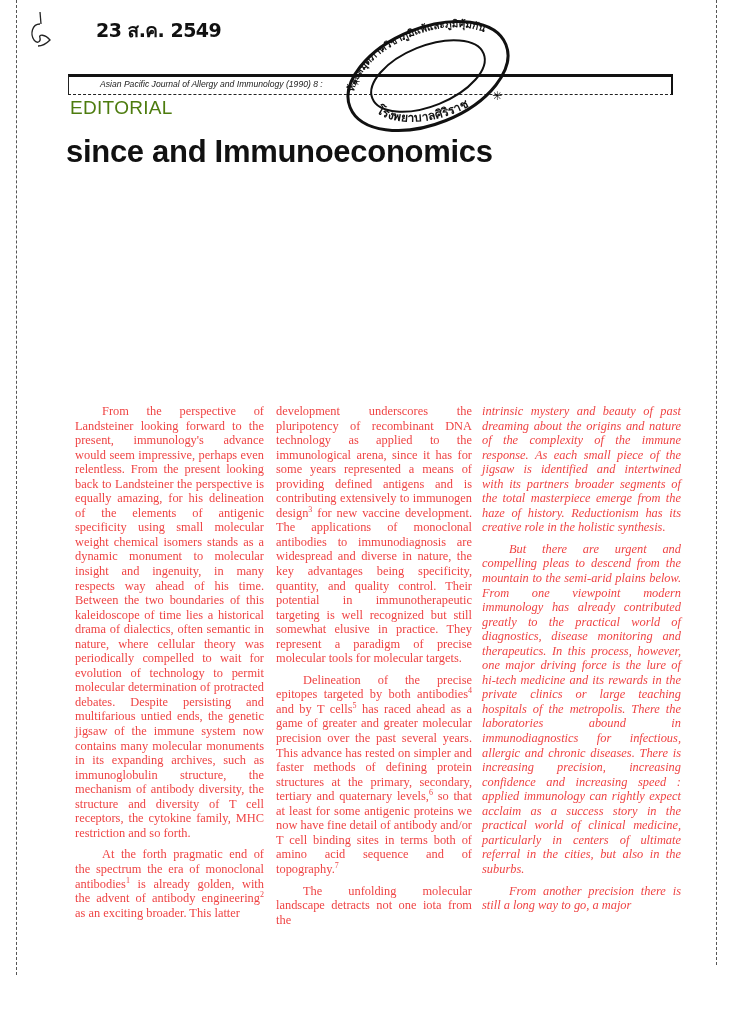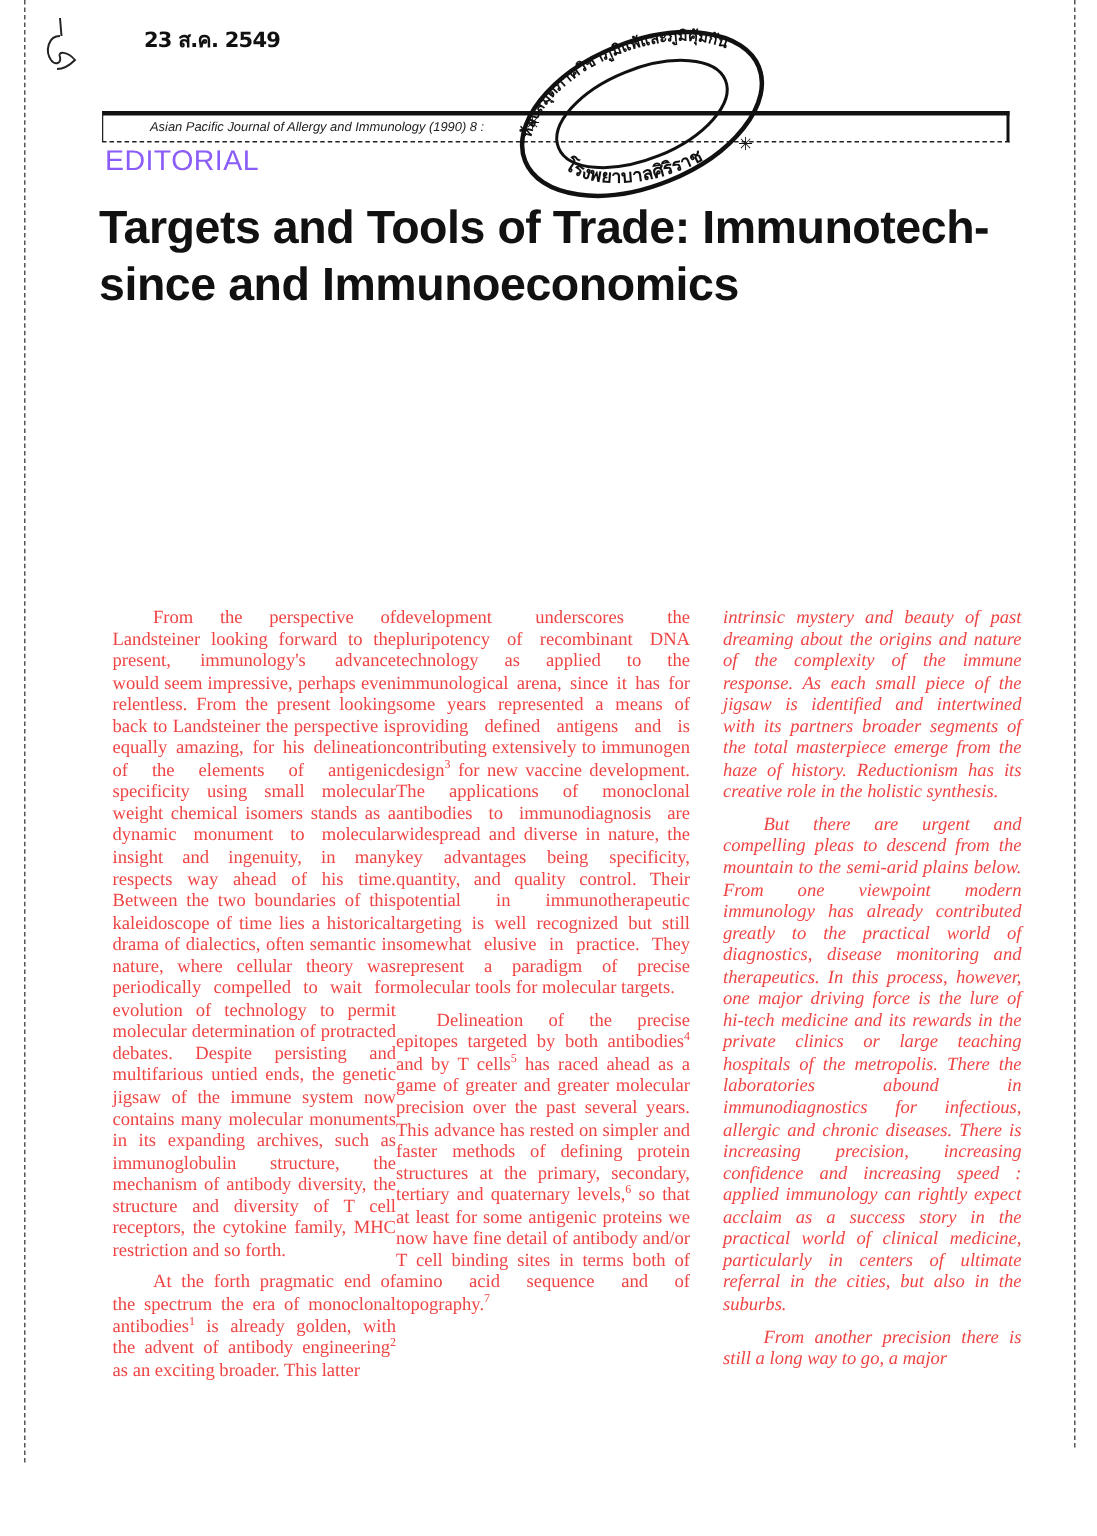--- a/index.html
+++ b/index.html
@@ -13,54 +13,54 @@
   }
   .edge-right {
     position: absolute; left: 716px; top: 0; height: 965px; width: 0;
     border-left: 1px dashed #555;
   }
   .handmark {
     position: absolute; left: 28px; top: 10px; width: 28px; height: 40px;
   }
   .date-stamp {
     position: absolute; left: 96px; top: 15px;
-    font-family: "DejaVu Sans", sans-serif; font-weight: bold; font-size: 14px; letter-spacing: -0.5px;
+    font-family: "DejaVu Sans", sans-serif; font-weight: bold; font-size: 19px; letter-spacing: -0.5px;
     color: #111;
   }
   .journal-box {
     position: absolute; left: 68px; top: 74px; width: 602px; height: 17px;
     border-top: 3px solid #111; border-right: 2px solid #111; border-bottom: 1px dashed #222; border-left: 1px solid #222;
   }
   .journal-text {
     position: absolute; left: 76px; top: 79px;
     font-family: Liberation Sans, sans-serif; font-style: italic; font-size: 8.6px; color: #222;
     white-space: nowrap;
     margin-left: 24px;
   }
   .section-label {
     position: absolute; left: 70px; top: 97px;
-    font-family: "Liberation Sans", sans-serif; font-size: 19px; color: #8b5cf6; letter-spacing: 0.3px;
+    font-family: "Liberation Sans", sans-serif; font-size: 19px; color: #4d7c0f; letter-spacing: 0.3px;
   }
   .title {
     position: absolute; left: 66px; top: 133px; width: 620px;
     font-family: "Liberation Sans", sans-serif; font-weight: bold; font-size: 31px; line-height: 38px;
     color: #111; letter-spacing: -0.3px;
   }
   .stamp {
     position: absolute; left: 336px; top: 14px; width: 182px; height: 120px;
   }
   .col {
     position: absolute; top: 404px;
     font-family: "Liberation Serif", serif; font-size: 12.4px; line-height: 14.55px;
     color: #ef4444; text-align: justify;
   }
   .col p { margin: 0 0 7px 0; text-indent: 27px; hyphens: manual; }
   .col p.cont { text-indent: 0; }
   .col-1 { left: 75px; width: 189px; }
-  .col-2 { left: 264px; width: 196px; }
+  .col-2 { left: 276px; width: 196px; }
   .col-3 { left: 482px; width: 199px; font-style: italic; }
   sup { font-size: 8px; line-height: 0; vertical-align: 5px; }
 </style>
 </head>
 <body>
 
 <div class="edge-left"></div>
 <div class="edge-right"></div>
 
 <svg class="handmark" viewBox="0 0 28 40">
@@ -86,31 +86,31 @@
   <text font-family="DejaVu Sans, sans-serif" font-size="12" font-weight="bold" fill="#111">
     <textPath href="#arcBot">โรงพยาบาลศิริราช</textPath>
   </text>
   <text x="14" y="72" font-size="12" fill="#111" font-family="DejaVu Sans, sans-serif">✳</text>
   <text x="156" y="86" font-size="12" fill="#111" font-family="DejaVu Sans, sans-serif">✳</text>
 </svg>
 
 <div class="section-label">EDITORIAL</div>
 
 <div class="title">
-  <div>Targets and Tools of Trade: Immunotech-</div>
   <div>since and Immunoeconomics</div>
 </div>
 
 <div class="col col-1">
   <p>From the perspective of Landsteiner looking forward to the present, immunology's advance would seem impressive, perhaps even relentless. From the present looking back to Landsteiner the perspective is equally amazing, for his delineation of the elements of antigenic specificity using small molecular weight chemical isomers stands as a dynamic monument to molecular insight and ingenuity, in many respects way ahead of his time. Between the two boundaries of this kaleidoscope of time lies a historical drama of dialectics, often semantic in nature, where cellular theory was periodically compelled to wait for evolution of technology to permit molecular determination of protracted debates. Despite persisting and multifarious untied ends, the genetic jigsaw of the immune system now contains many molecular monuments in its expanding archives, such as immunoglobulin structure, the mechanism of antibody diversity, the structure and diversity of T cell receptors, the cytokine family, MHC restriction and so forth.</p>
   <p><span>At the forth pragmatic end of the spectrum the era of monoclonal antibodies</span><sup>1</sup><span> is already golden, with the advent of antibody engineering</span><sup>2</sup><span> as an exciting broader. This latter</span></p>
 </div>
 
 <div class="col col-2">
   <p class="cont"><span>development underscores the pluripotency of recombinant DNA technology as applied to the immunological arena, since it has for some years represented a means of providing defined antigens and is contributing extensively to immunogen design</span><sup>3</sup><span> for new vaccine development. The applications of monoclonal antibodies to immunodiagnosis are widespread and diverse in nature, the key advantages being specificity, quantity, and quality control. Their potential in immunotherapeutic targeting is well recognized but still somewhat elusive in practice. They represent a paradigm of precise molecular tools for molecular targets.</span></p>
   <p><span>Delineation of the precise epitopes targeted by both antibodies</span><sup>4</sup><span> and by T cells</span><sup>5</sup><span> has raced ahead as a game of greater and greater molecular precision over the past several years. This advance has rested on simpler and faster methods of defining protein structures at the primary, secondary, tertiary and quaternary levels,</span><sup>6</sup><span> so that at least for some antigenic proteins we now have fine detail of antibody and/or T cell binding sites in terms both of amino acid sequence and of topography.</span><sup>7</sup></p>
+  <p>The unfolding molecular landscape detracts not one iota from the</p>
 </div>
 
 <div class="col col-3">
   <p class="cont">intrinsic mystery and beauty of past dreaming about the origins and nature of the complexity of the immune response. As each small piece of the jigsaw is identified and intertwined with its partners broader segments of the total masterpiece emerge from the haze of history. Reductionism has its creative role in the holistic synthesis.</p>
   <p>But there are urgent and compelling pleas to descend from the mountain to the semi-arid plains below. From one viewpoint modern immunology has already contributed greatly to the practical world of diagnostics, disease monitoring and therapeutics. In this process, however, one major driving force is the lure of hi-tech medicine and its rewards in the private clinics or large teaching hospitals of the metropolis. There the laboratories abound in immunodiagnostics for infectious, allergic and chronic diseases. There is increasing precision, increasing confidence and increasing speed : applied immunology can rightly expect acclaim as a success story in the practical world of clinical medicine, particularly in centers of ultimate referral in the cities, but also in the suburbs.</p>
   <p>From another precision there is still a long way to go, a major</p>
 </div>
 
 </body></html>

